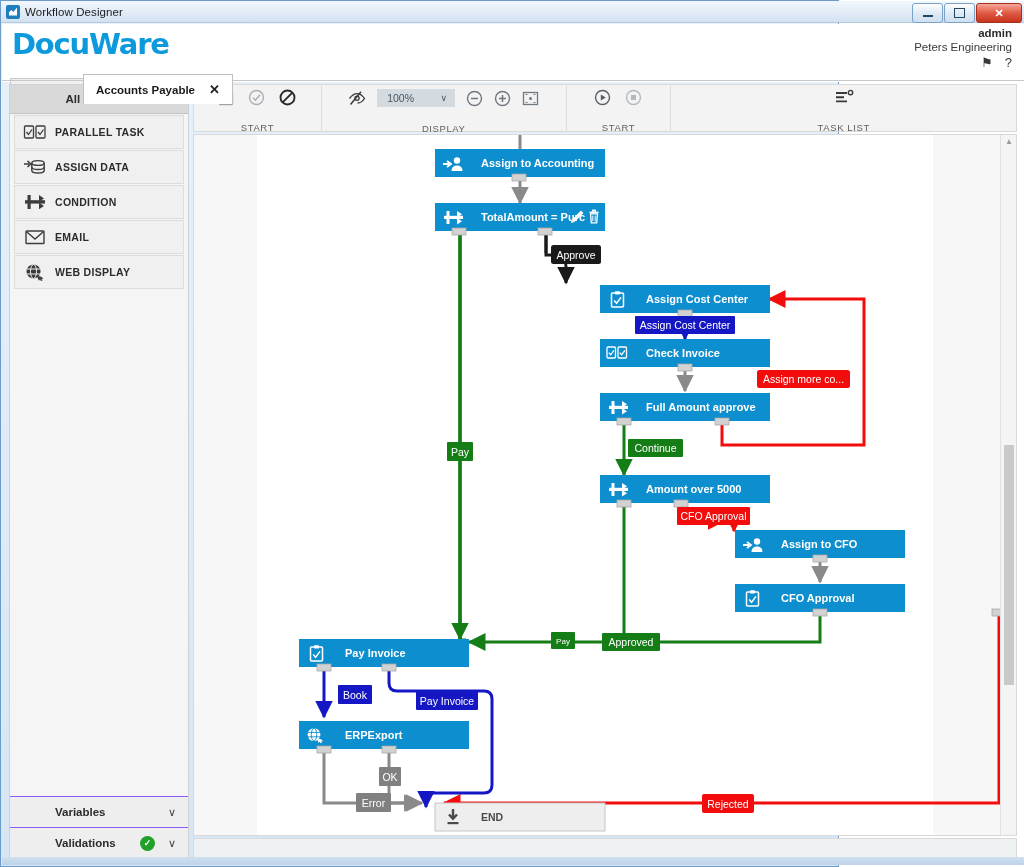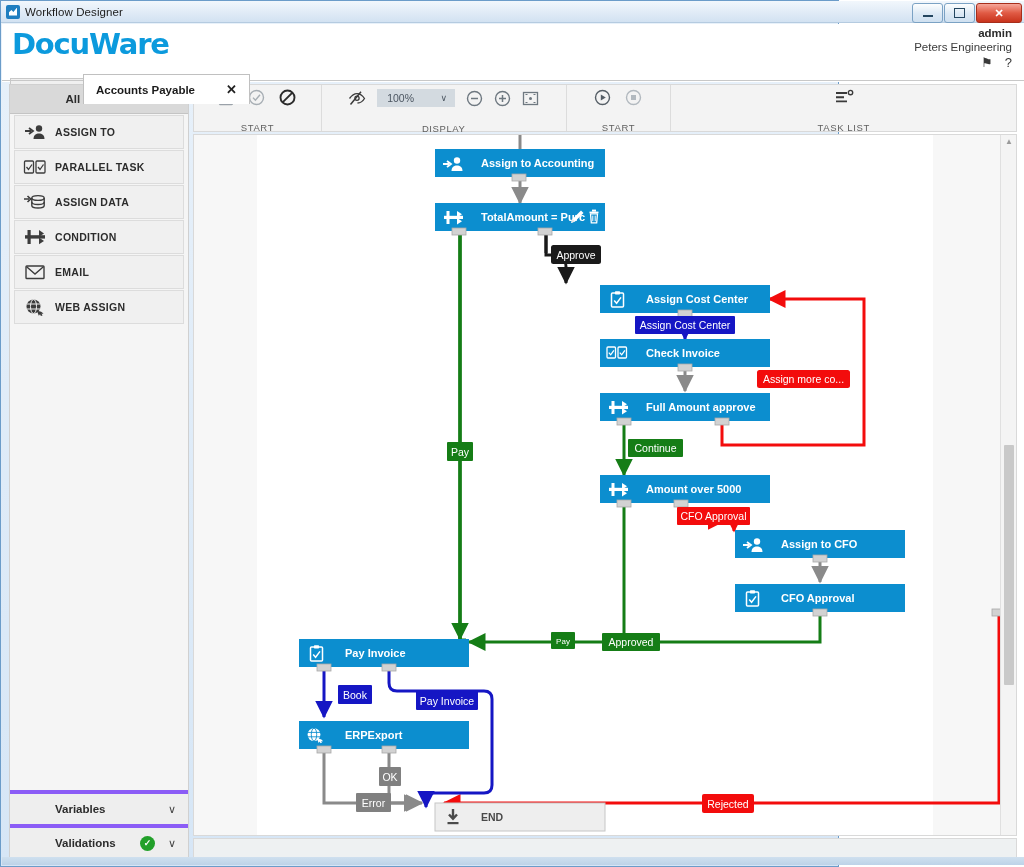--- a/index.html
+++ b/index.html
@@ -68,21 +68,21 @@
   .tab{
     height:26px;box-sizing:border-box;
     display:flex;align-items:center;padding:0 12px;
     font-size:11.5px;color:#8a8a8a;
     border:1px solid #c8c8c8;border-bottom:none;
     background:#f0f0f0;margin-right:-1px;
   }
   .tab.active{
     background:#ffffff;color:#1b1b1b;font-weight:bold;
     height:30px;border-color:#c0c0c0;
-    z-index:3;position:relative;gap:17px;
+    z-index:3;position:relative;
   }
   .tabclose{
     margin-left:14px;font-size:13px;font-weight:bold;color:#222;
     line-height:10px;
   }
   #tabline{
     position:absolute;left:1px;top:79px;width:1022px;height:1px;background:#c8c8c8;
   }
   
   #leftpanel{
@@ -99,21 +99,21 @@
     height:34px;margin:1px 4px;background:#f0f0f0;border:1px solid #dcdcdc;
     display:flex;align-items:center;box-sizing:border-box;
   }
   .act-icon{
     width:40px;height:100%;display:flex;align-items:center;justify-content:center;
     color:#3c3c3c;
   }
   .act-label{font-size:10.5px;font-weight:bold;color:#2c2c2c;letter-spacing:0.3px;}
   #lp-bottom{position:absolute;left:0;bottom:0;width:100%;}
   .lp-sec{
-    height:30px;background:#eeeeee;border-top:4px solid #8b5cf6;
+    height:30px;background:#eeeeee;border-top:1px solid #8b5cf6;
     display:flex;align-items:center;position:relative;
     font-size:11.5px;font-weight:bold;color:#2c2c2c;
   }
   .lp-sec .lbl{margin-left:45px;}
   .lp-sec .chev{position:absolute;right:12px;font-size:11px;color:#444;font-weight:normal;}
   .ok-badge{
     position:absolute;right:33px;width:15px;height:15px;border-radius:50%;
     background:#22a02a;color:#fff;font-size:9px;font-weight:bold;
     display:flex;align-items:center;justify-content:center;
   }
@@ -215,30 +215,20 @@
     </div>
   </div>
   <div id="tabline"></div>
 
   <div id="leftpanel">
     <div id="lp-header">
       <span>All activities</span>
       <span class="chev">∧</span>
     </div>
 
-    <div class="act-item">
-      <span class="act-icon">
-        <svg width="22" height="18" viewBox="0 0 22 18">
-          <path d="M1 8 h6 M5 5 l4 3 -4 3" stroke="#3c3c3c" stroke-width="1.8" fill="none"></path>
-          <circle cx="15" cy="5.5" r="3.2" fill="#3c3c3c"></circle>
-          <path d="M9.5 16 c0 -4 2.6 -5.6 5.5 -5.6 s5.5 1.6 5.5 5.6 z" fill="#3c3c3c"></path>
-        </svg>
-      </span>
-      <span class="act-label">ASSIGN TO</span>
-    </div>
 
 
     <div class="act-item">
       <span class="act-icon">
         <svg width="24" height="18" viewBox="0 0 24 18">
           <rect x="1.5" y="3" width="9" height="12" rx="1" fill="none" stroke="#3c3c3c" stroke-width="1.3"></rect>
           <path d="M3.5 9 l2 2.5 3.5 -5" stroke="#3c3c3c" stroke-width="1.3" fill="none"></path>
           <rect x="13" y="3" width="9" height="12" rx="1" fill="none" stroke="#3c3c3c" stroke-width="1.3"></rect>
           <path d="M15 9 l2 2.5 3.5 -5" stroke="#3c3c3c" stroke-width="1.3" fill="none"></path>
         </svg>
@@ -282,21 +272,21 @@
 
     <div class="act-item">
       <span class="act-icon">
         <svg width="22" height="20" viewBox="0 0 22 20">
           <circle cx="9.5" cy="9.5" r="7" fill="#3c3c3c"></circle>
           <ellipse cx="9.5" cy="9.5" rx="3" ry="7" fill="none" stroke="#f0f0f0" stroke-width="1"></ellipse>
           <path d="M2.8 7 h13.4 M2.8 12 h13.4" stroke="#f0f0f0" stroke-width="1"></path>
           <path d="M13 14 q5 0 6.5 3 l-2 -0.4 1 1.8 -1.6 0.7 -0.9 -1.8 -1.2 1.4 z" fill="#3c3c3c"></path>
         </svg>
       </span>
-      <span class="act-label">WEB ASSIGN</span>
+      <span class="act-label">WEB DISPLAY</span>
     </div>
 
     <div id="lp-bottom">
       <div class="lp-sec">
         <span class="lbl">Variables</span>
         <span class="chev">∨</span>
       </div>
       <div class="lp-sec">
         <span class="lbl">Validations</span>
         <span class="ok-badge">✓</span>

